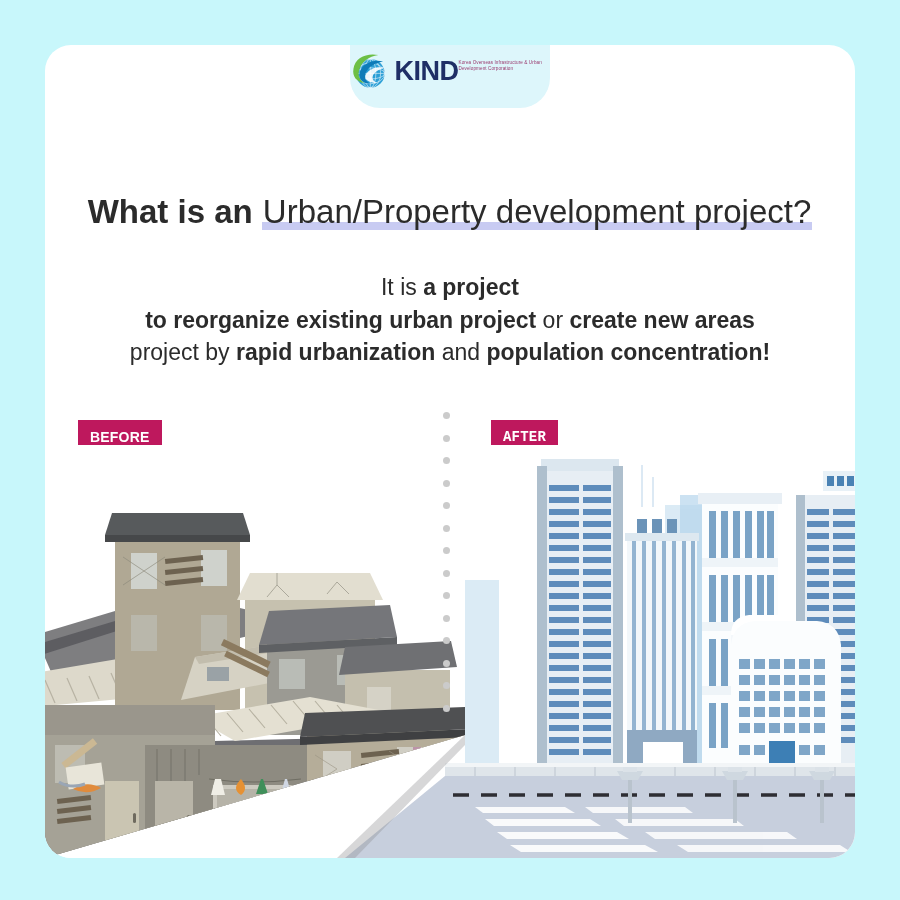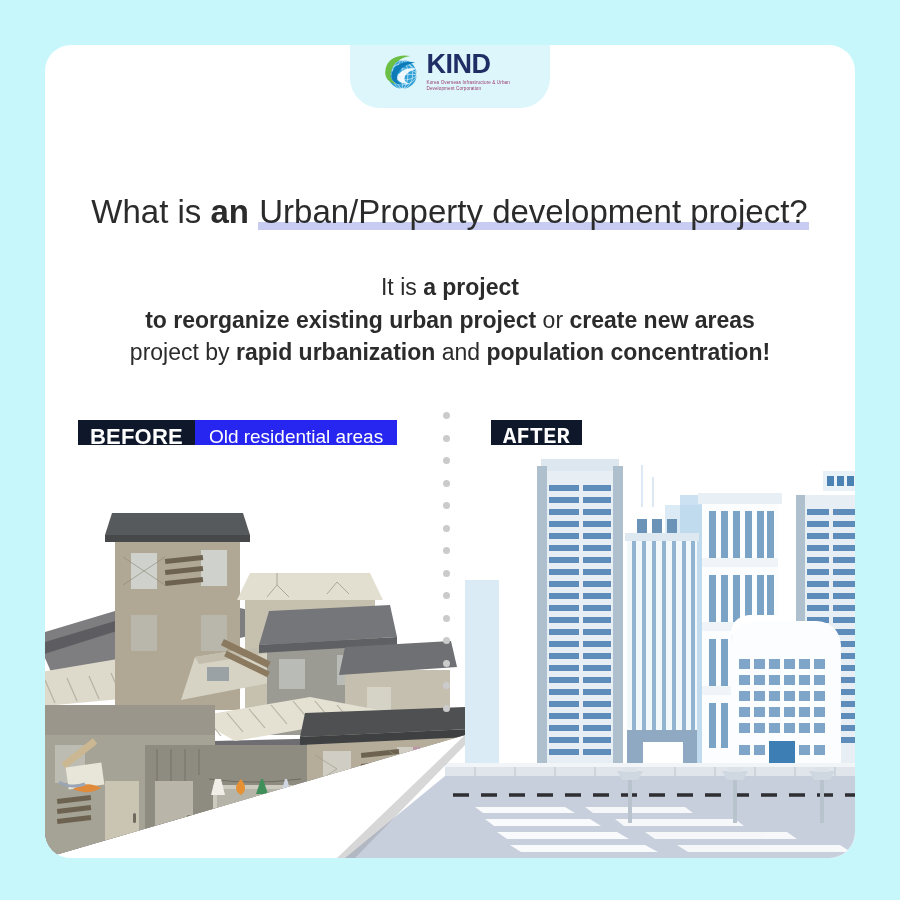--- a/index.html
+++ b/index.html
@@ -34,41 +34,41 @@
     z-index: 6;
   }
   .logo-wrap {
     position: absolute;
     left: 50%; top: 6px;
     transform: translateX(-50%);
     display: flex; align-items: center; gap: 5px;
     z-index: 7;
   }
   .logo-mark { width: 40px; height: 40px; display: block; }
-  .logo-text { display: flex; flex-direction: column; justify-content: center; }
+  .logo-text { display: flex; flex-direction: row; justify-content: center; }
   .logo-name {
     font-size: 27px; font-weight: 700; color: #1f2f66;
     letter-spacing: -0.5px; line-height: 1; font-family: "Liberation Sans", sans-serif;
   }
   .logo-tag {
     font-size: 4.6px; color: #9a3a6e; line-height: 1.35;
     margin-top: 2px; letter-spacing: 0.1px; max-width: 92px;
   }
 
   
   .heading {
     position: absolute;
     left: 0; right: 0; top: 148px;
     text-align: center;
     font-size: 33px;
     color: #2b2b2b;
     line-height: 1.18;
     white-space: nowrap;
   }
-  .heading .light { font-weight: 400; }
+  .heading .light { font-weight: 700; }
   .heading .hl {
     font-weight: 400;
     background: linear-gradient(to top, #c8cbf2 0%, #c8cbf2 22%, transparent 22%);
     padding: 0 1px;
   }
 
   
   .body-copy {
     position: absolute;
     left: 0; right: 0; top: 226px;
@@ -80,23 +80,23 @@
   }
   .body-copy b { font-weight: 700; }
 
   
   .label-row { position: absolute; top: 375px; left: 0; right: 0; height: 34px; }
   .label {
     position: absolute;
     display: flex; align-items: stretch; height: 34px;
   }
   .label .tag {
-    background: #0f172a;
+    background: #be185d;
     color: #ffffff;
-    font-size: 22px; font-weight: 700;
+    font-size: 14px; font-weight: 700;
     letter-spacing: 0.2px;
     padding: 0 12px;
     display: flex; align-items: center;
   }
   .label .desc {
     background: #2626f0;
     color: #ffffff;
     font-size: 19px; font-weight: 400;
     padding: 0 14px;
     display: flex; align-items: center;
@@ -159,21 +159,20 @@
 
   <div class="body-copy">
       <div><span>It is </span><b>a project</b></div>
       <div><b>to reorganize existing urban project</b><span> or </span><b>create new areas</b></div>
       <div><span>project by </span><b>rapid urbanization</b><span> and </span><b>population concentration!</b></div>
     </div>
 
   <div class="label-row">
     <div class="label label-before">
       <span class="tag">BEFORE</span>
-      <span class="desc">Old residential areas</span>
     </div>
     <div class="label label-after">
       <span class="tag">AFTER</span>
     </div>
   </div>
 
   <div class="divider">
       <i style="background: rgb(203, 203, 203);"></i>
       <i style="background: rgb(203, 203, 203);"></i>
       <i style="background: rgb(203, 203, 203);"></i>

